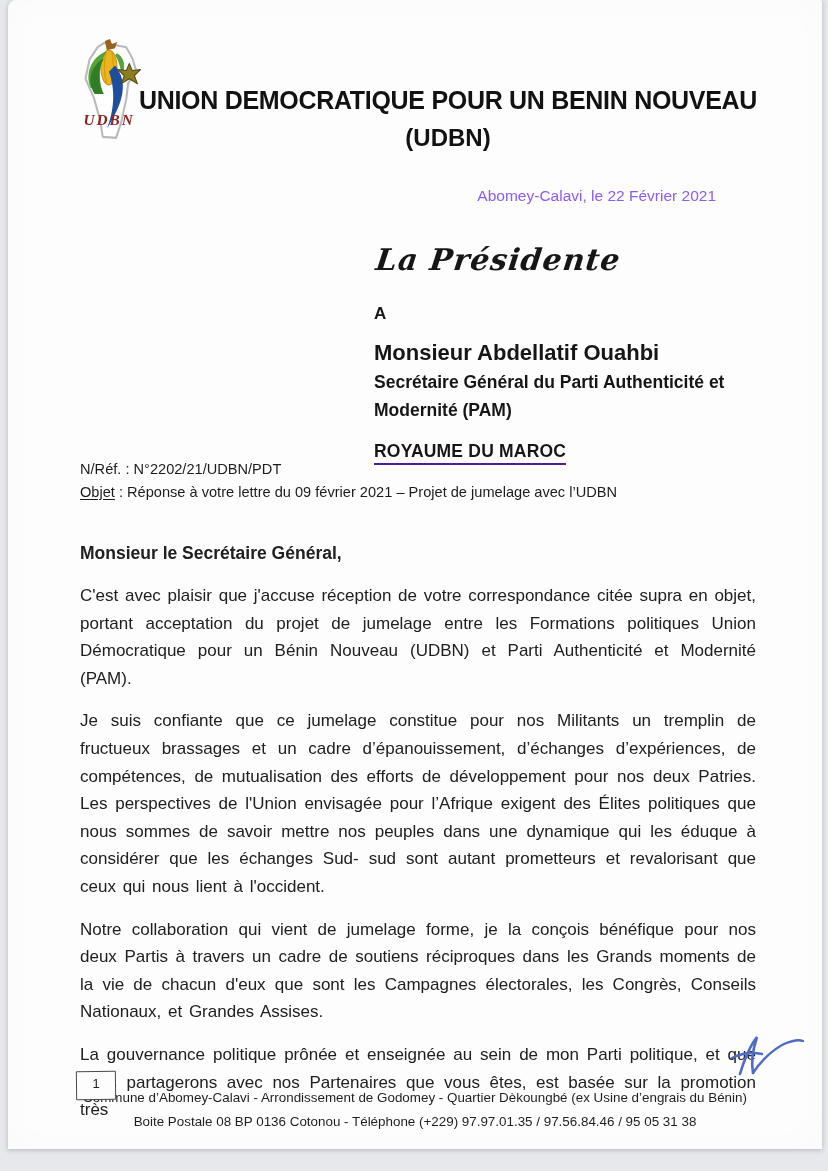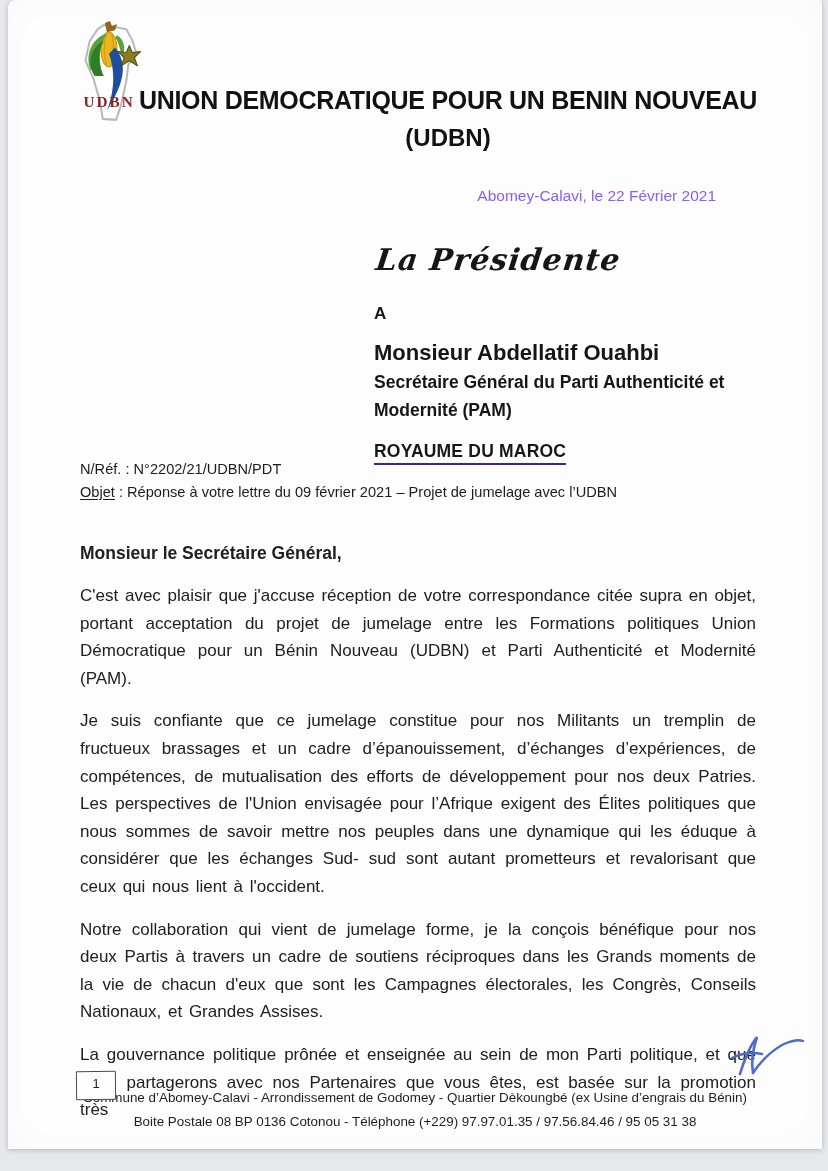--- a/index.html
+++ b/index.html
@@ -17,22 +17,22 @@
     position:absolute;
     left:8px; top:0; right:6px; bottom:22px;
     background:#fdfdfd;
     border-radius:8px 2px 0 0;
     box-shadow:0 1px 5px rgba(60,64,80,.30), inset 0 0 40px rgba(0,0,0,.015);
     overflow:hidden;
   }
 
   
   .logo {
-    position:absolute; left:62px; top:20px;
-    width:86px; height:106px;
+    position:absolute; left:62px; top:38px;
+    width:86px; height:106px;font-style:italic;
   }
   .title-block {
     position:absolute; left:128px; top:86px; width:624px;
     text-align:center; color:#121212;
   }
   .title-line1 {
     font-size:25px; font-weight:700; letter-spacing:-0.3px;
     white-space:nowrap;
   }
   .title-line2 { font-size:24px; font-weight:700; margin-top:9px; }

